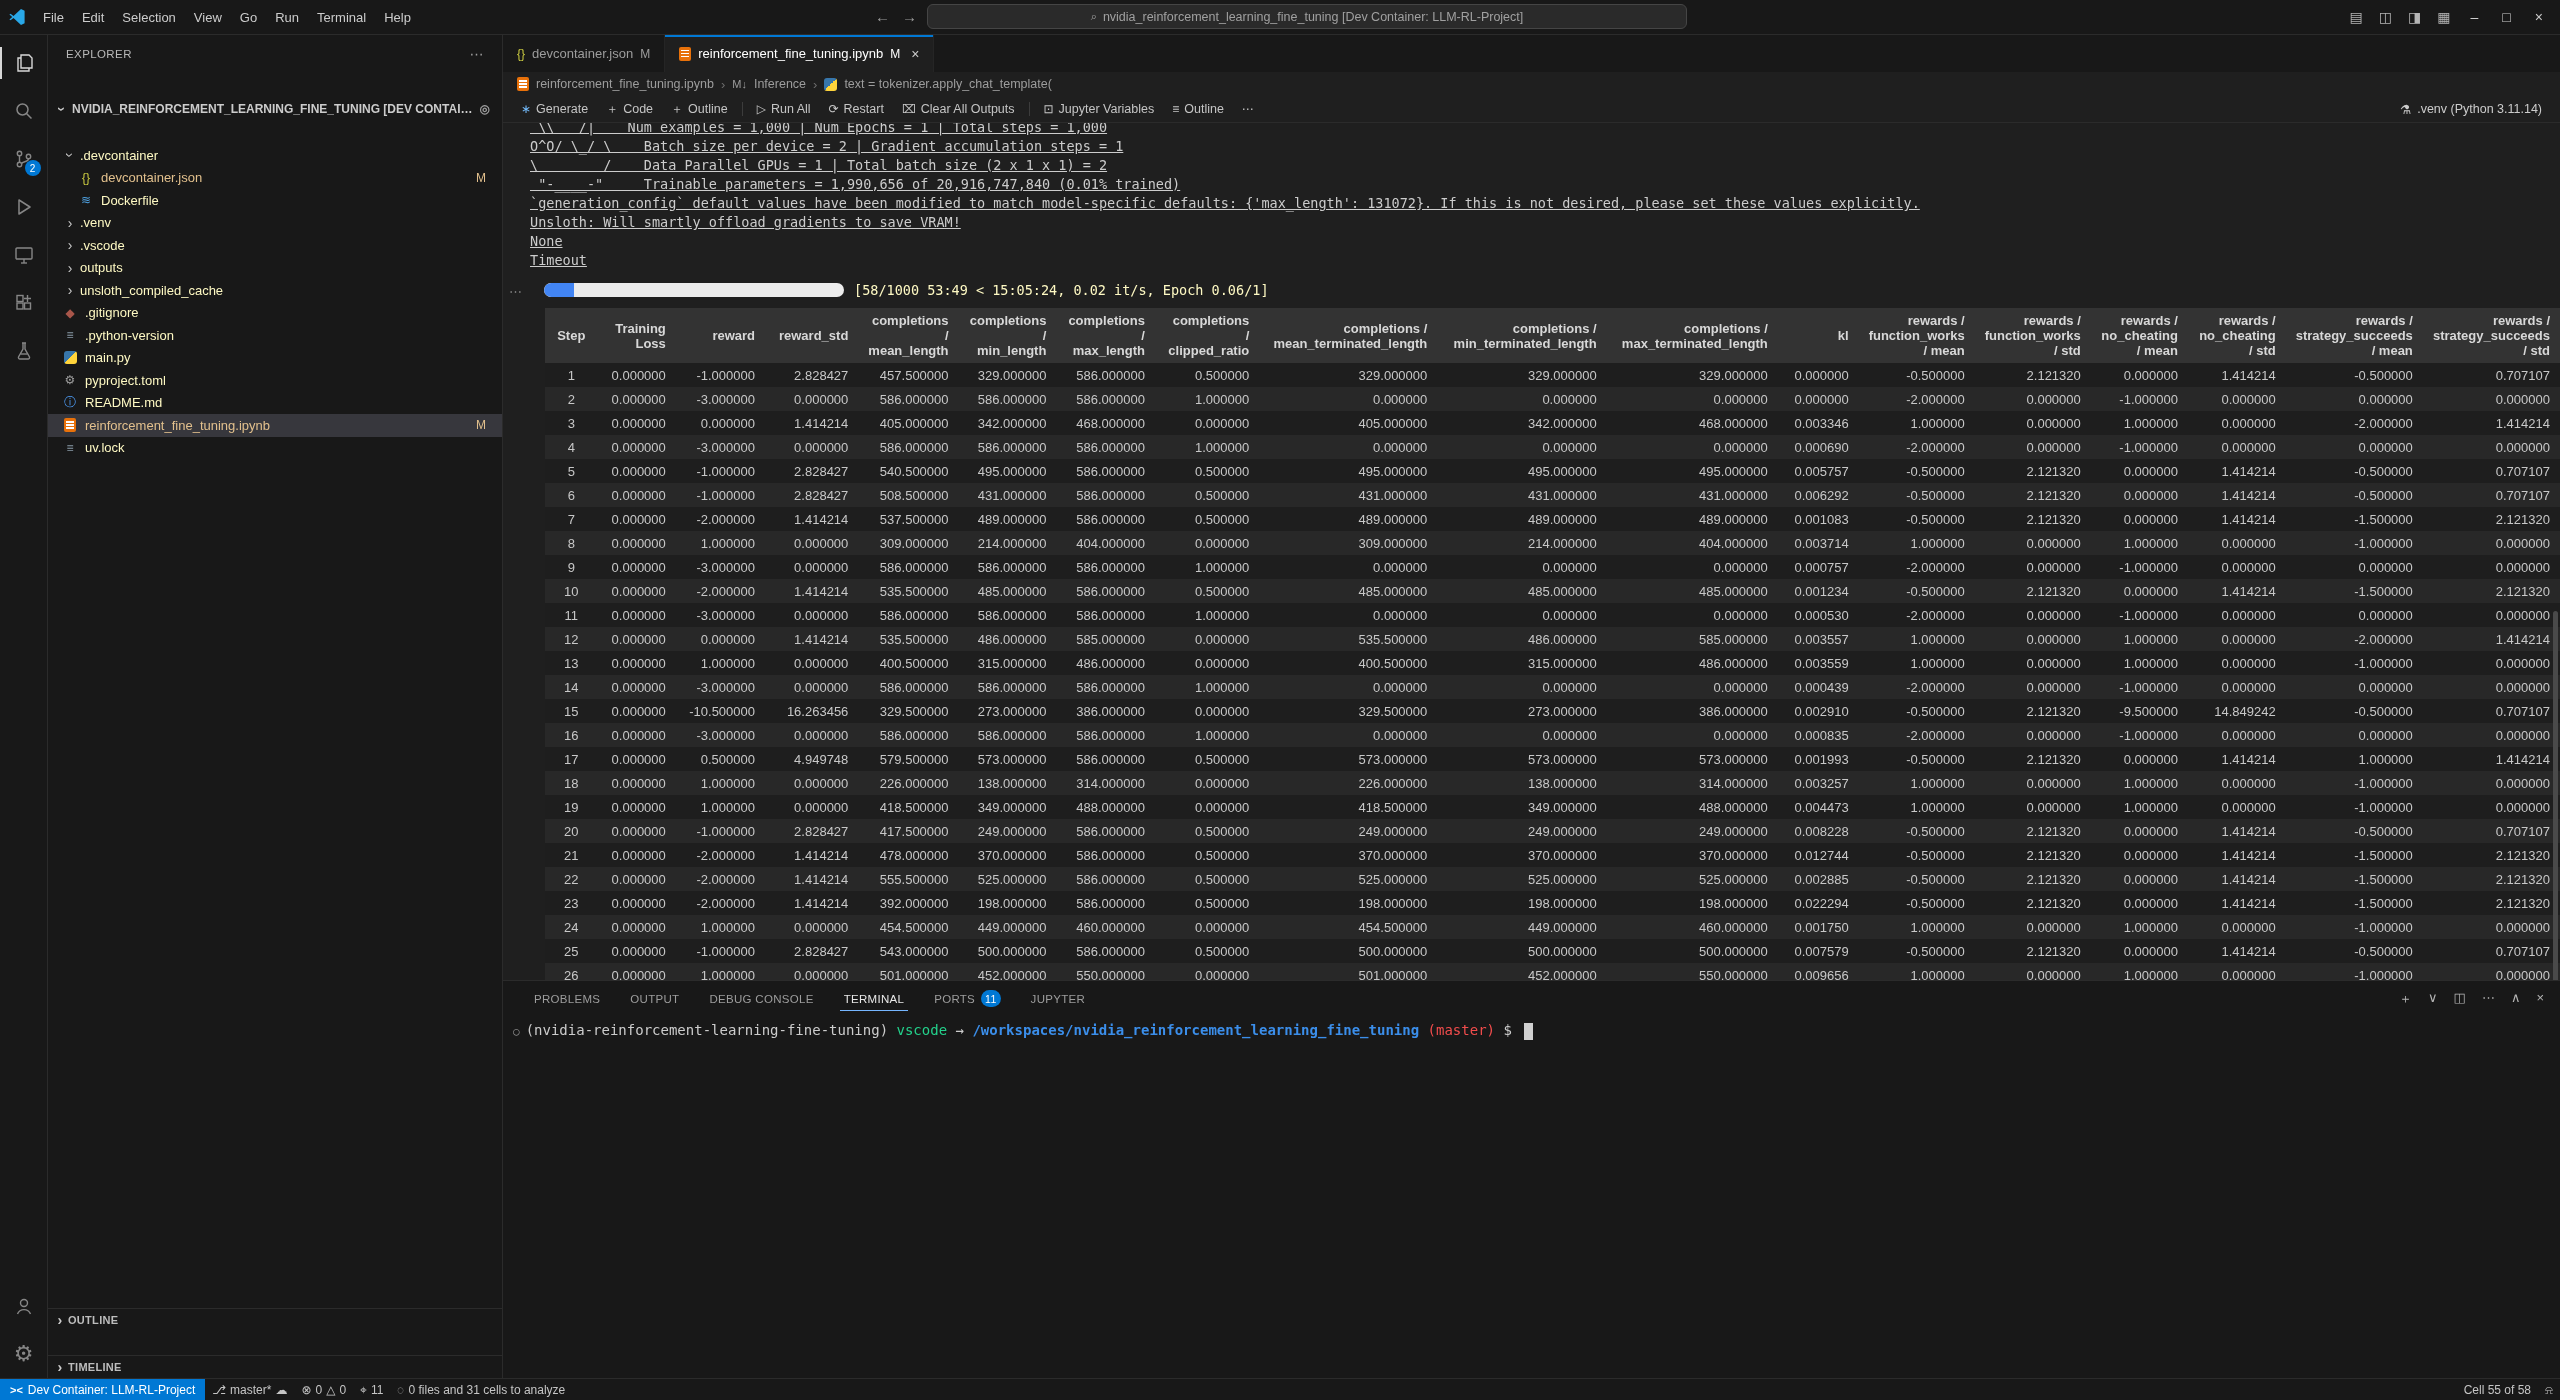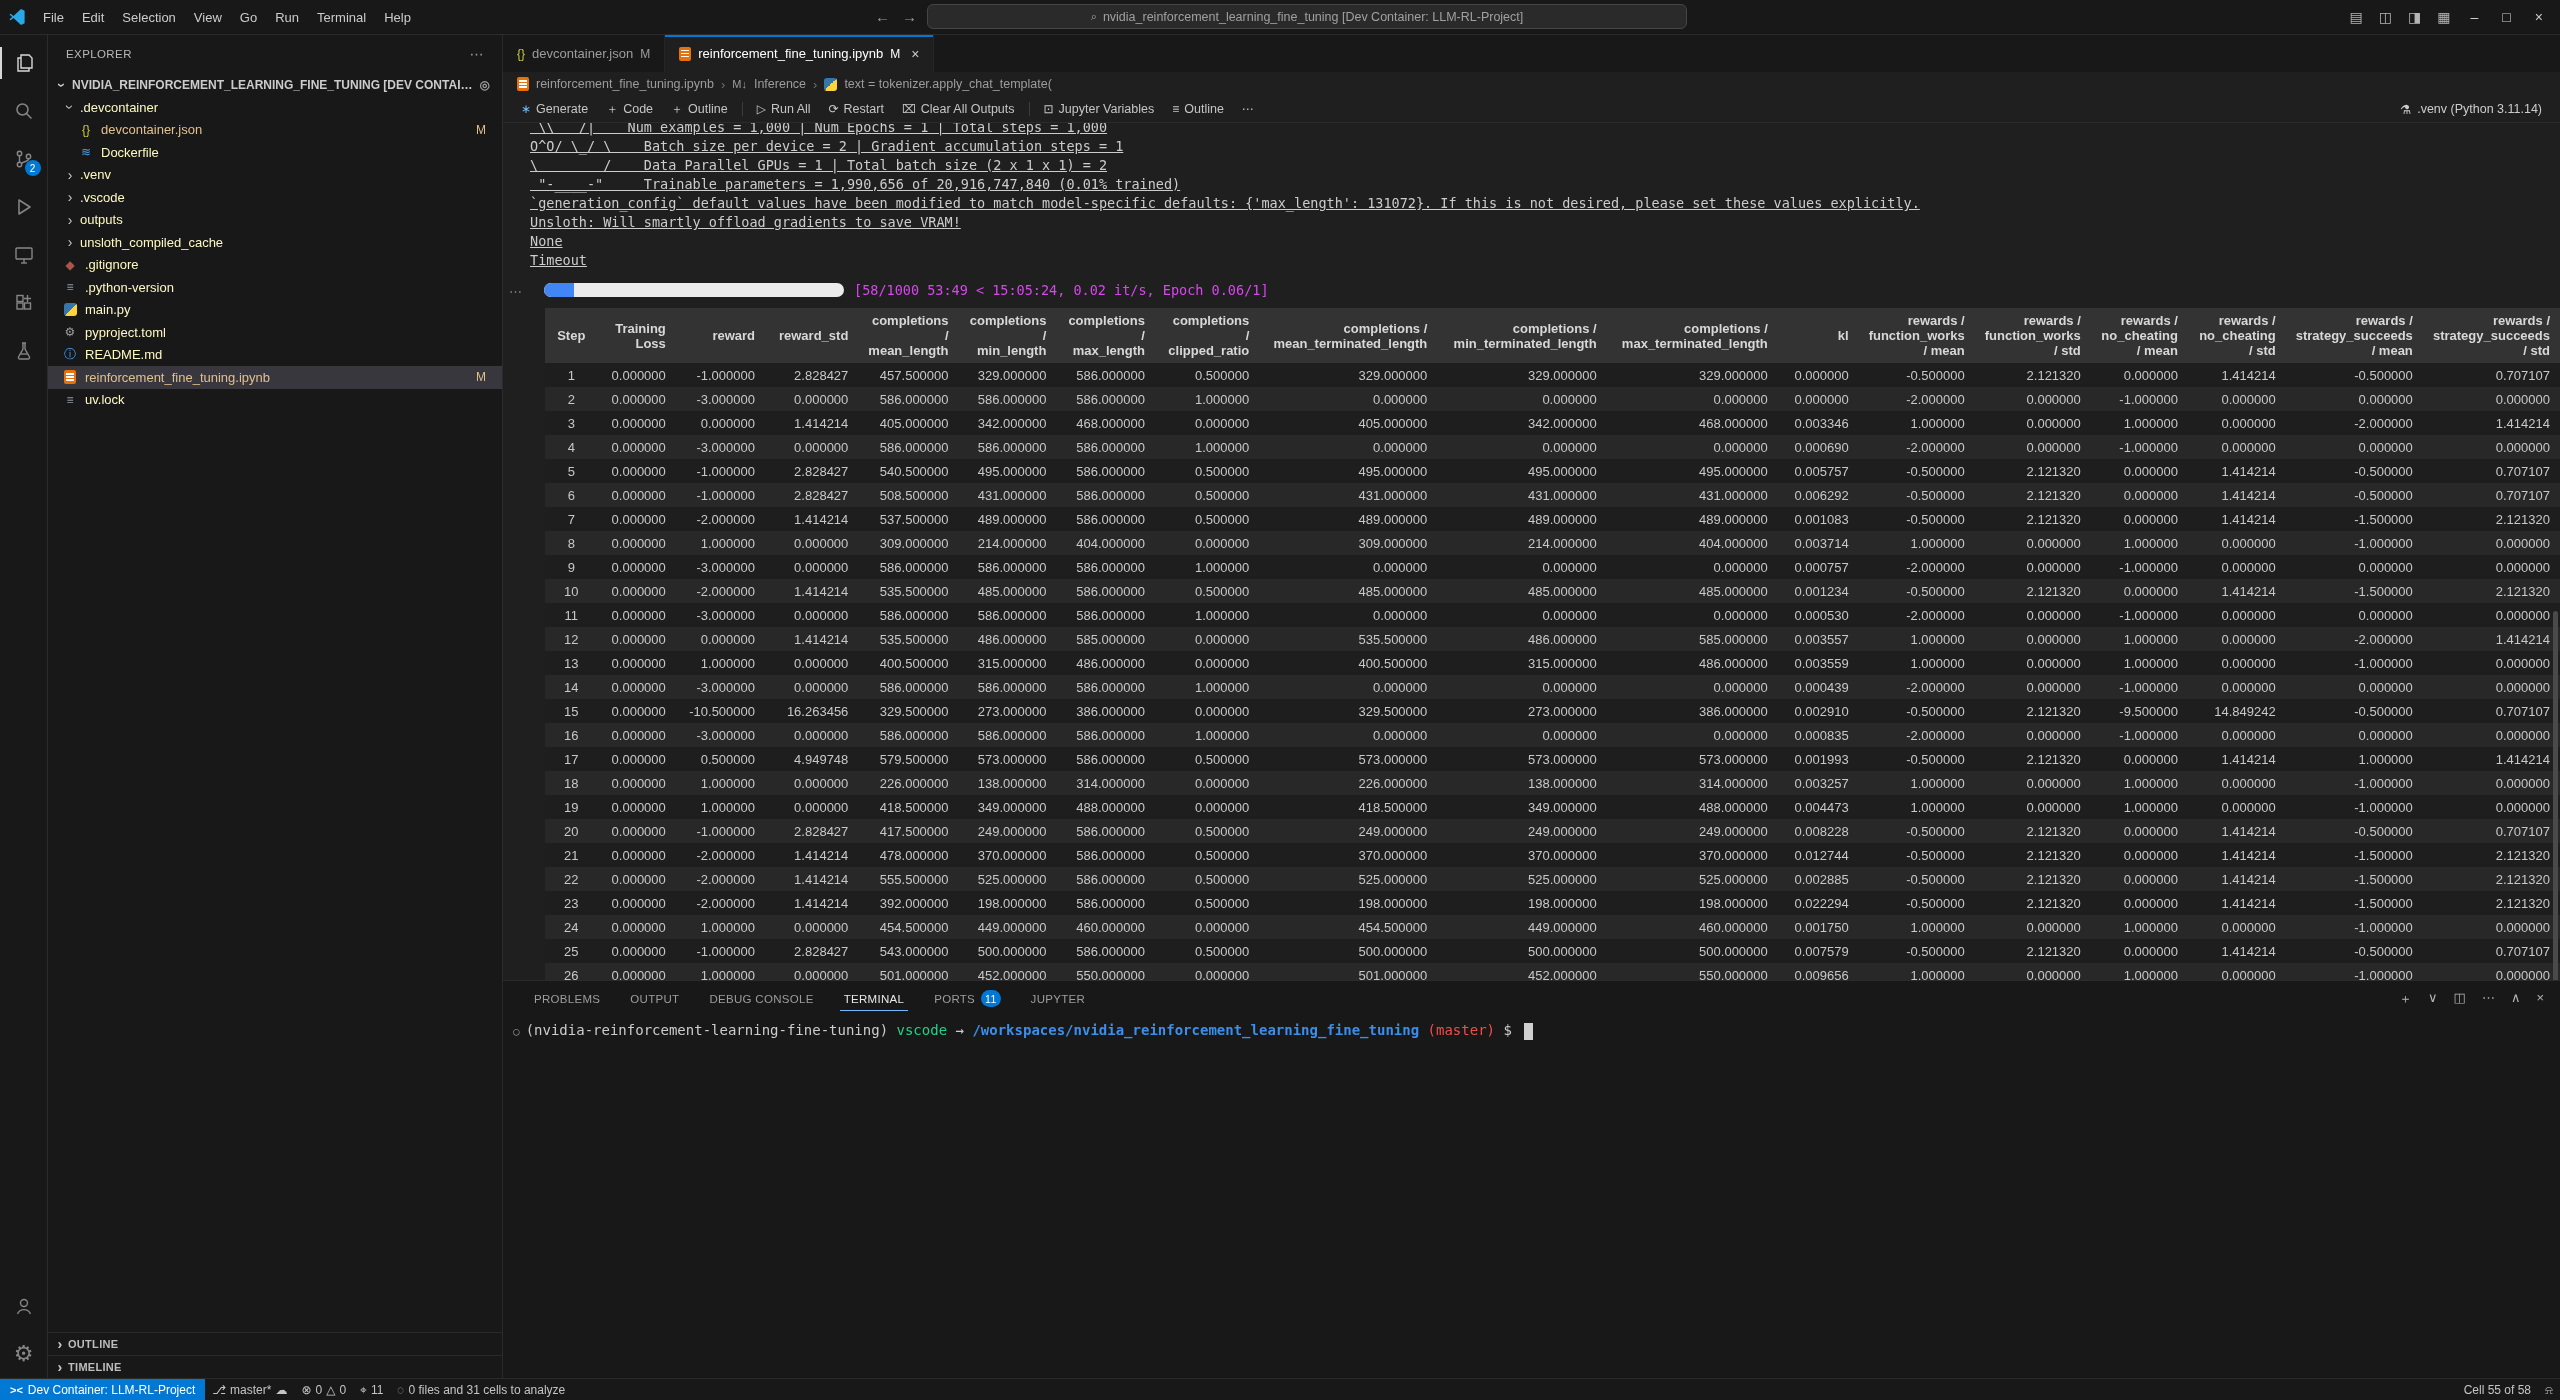--- a/index.html
+++ b/index.html
@@ -34,21 +34,21 @@
   .act-item.active { color:#d7d7d7; }
   .act-item.active::before { content:""; position:absolute; left:0; top:8px; bottom:8px; width:2px; background:#d7d7d7; }
   .act-badge { position:absolute; right:7px; bottom:7px; background:#0078d4; color:#fff;
     font-size:10px; min-width:16px; height:16px; border-radius:9px; display:flex;
     align-items:center; justify-content:center; }
   .act-spacer { flex:1; }
   .gear-glyph { font-size:22px; }
 
   
   .sidebar { width:455px; background:#181818; border-right:1px solid #2b2b2b;
-    display:flex; flex-direction:column; flex:0 0 455px; }
+    display:flex; flex-direction:column; flex:0 0 455px;gap:24px; }
   .sidebar-title { height:38px; display:flex; align-items:center; padding:0 18px;
     font-size:11.5px; color:#b8b8b8; letter-spacing:.4px; }
   .sidebar-title .more { margin-left:auto; color:#9d9d9d; font-size:14px; }
   .project-row { height:23px; display:flex; align-items:center; font-weight:bold;
     font-size:12px; color:#cccccc; padding:0 6px; white-space:nowrap; overflow:hidden; }
   .project-row .chev { margin-right:2px; }
   .project-name { overflow:hidden; text-overflow:ellipsis; flex:1; }
   .proj-action { color:#9d9d9d; margin:0 6px; flex:0 0 auto; }
   .file-tree { flex:1; overflow:hidden; font-size:13px; }
   .tree-row { height:22.5px; display:flex; align-items:center; white-space:nowrap; cursor:pointer; }
@@ -93,21 +93,21 @@
     font-size:12.5px; color:#cccccc; }
 
   
   .nbcontent { flex:1; background:#1f1f1f; position:relative; overflow:hidden; padding-left:27px; }
   .cell-output { font-family:"DejaVu Sans Mono", monospace; font-size:13.5px; line-height:19px;
     color:#cccccc; margin-top:-5px; white-space:pre;text-decoration:underline; }
   .progress-row { display:flex; align-items:center; gap:10px; margin:12px 0 10px 0; position:relative; }
   .gutter-more { position:absolute; left:-21px; top:2px; color:#8f8f8f; font-size:13px; }
   .pbar { width:300px; height:14px; background:#ececec; border-radius:8px; overflow:hidden; margin-left:14px; }
   .pfill { height:100%; background:#4285f4; border-radius:8px 0 0 8px; }
-  .plabel { font-family:"DejaVu Sans Mono", monospace; font-size:13.5px; color:#d946ef; }
+  .plabel { font-family:"DejaVu Sans Mono", monospace; font-size:13.5px; color:#fef9c3; }
 
   .table-wrap { margin-left:15px; width:calc(100% - 15px); overflow:hidden; }
   table.metrics { border-collapse:collapse; table-layout:fixed; }
   table.metrics th { background:#333333; color:#d8d8d8; font-size:13px; font-weight:bold;
     text-align:right; padding:5px 10px; white-space:pre-line; line-height:15px; vertical-align:middle; }
   table.metrics th.step { text-align:center; }
   table.metrics td { font-size:13px; color:#c8c8c8; text-align:right; padding:4px 10px;
     height:24px; white-space:nowrap; }
   table.metrics td.step { text-align:center; }
   table.metrics tr:nth-child(odd) td { background:#1e1e1e; }

